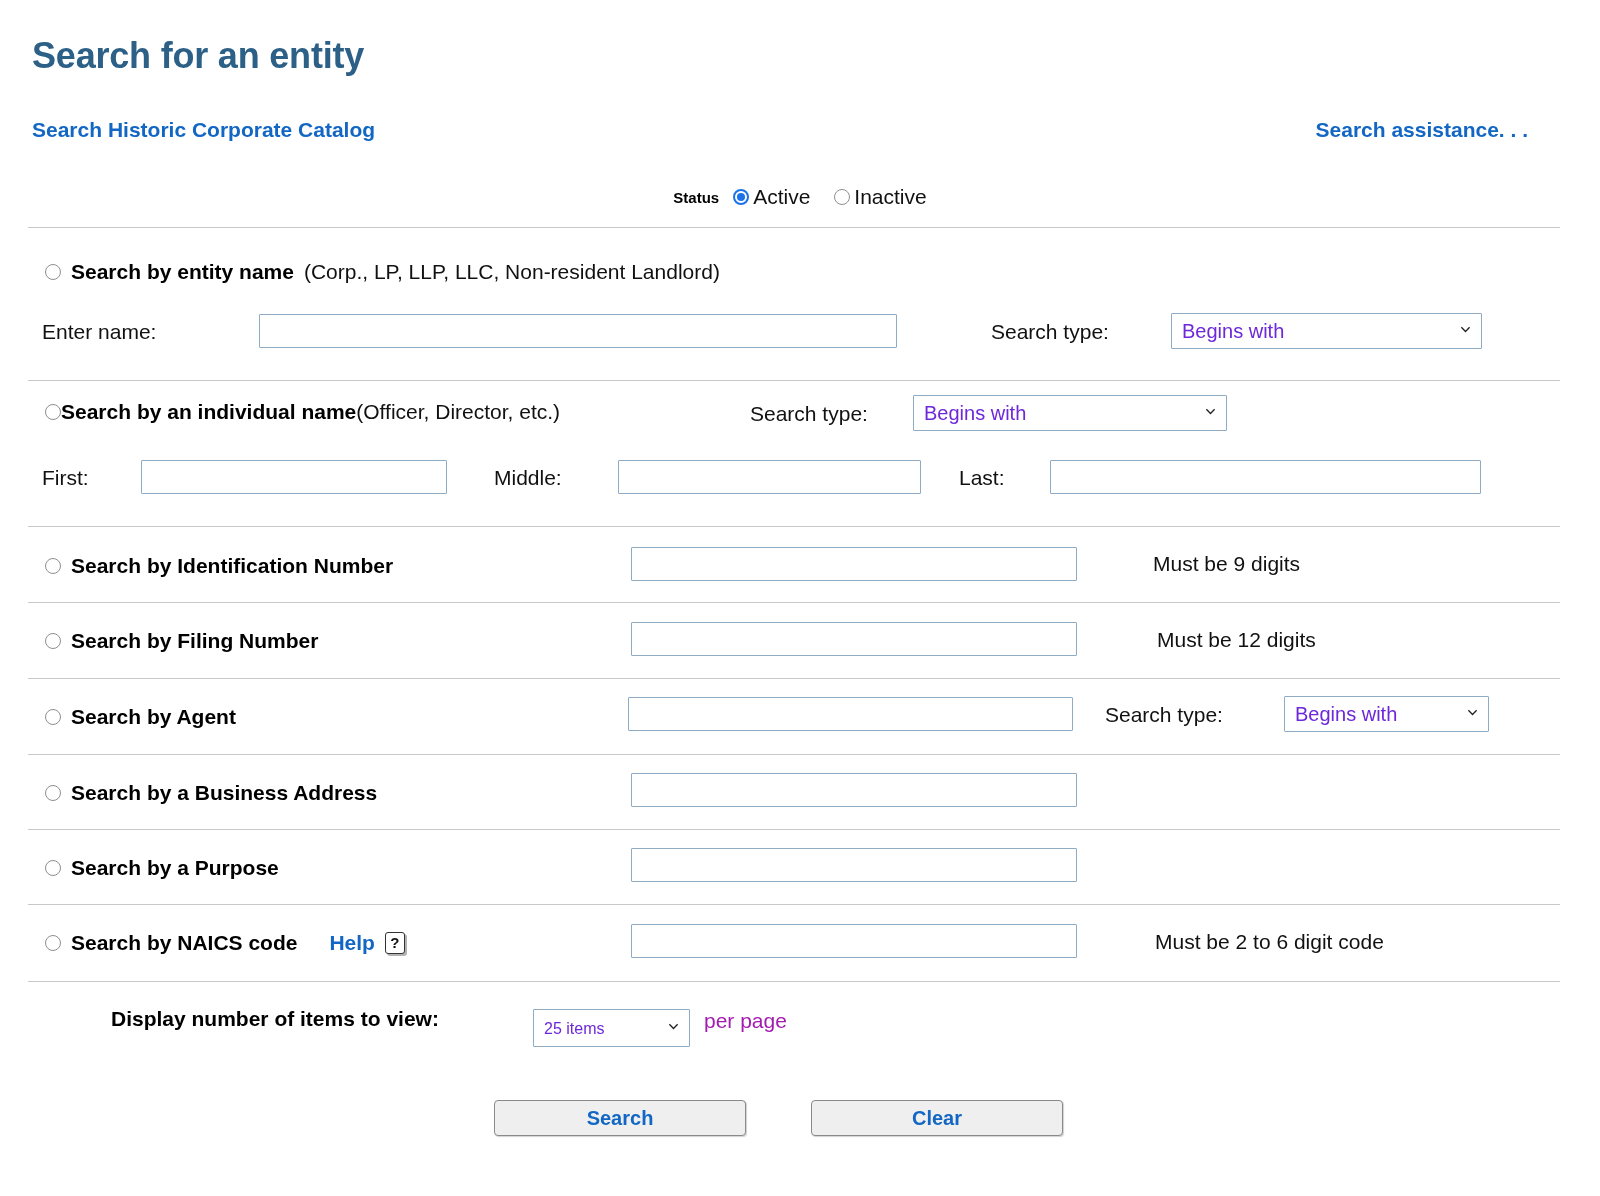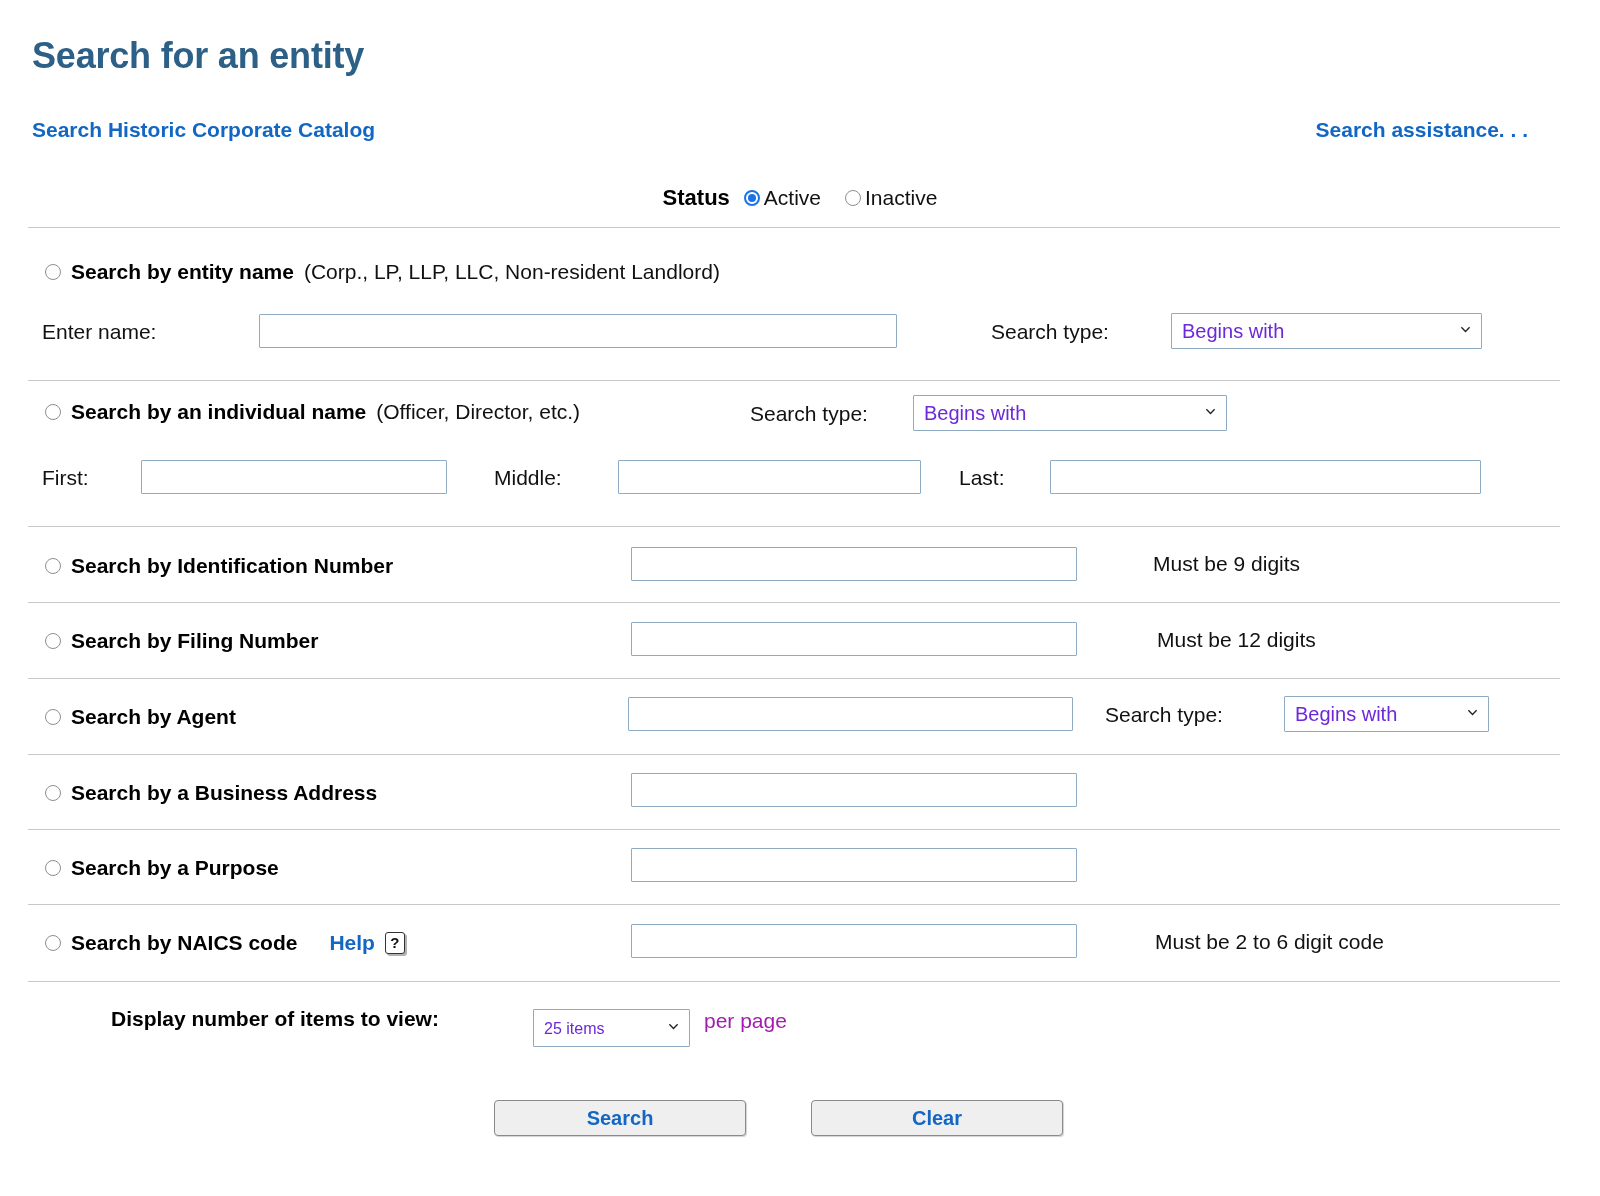--- a/index.html
+++ b/index.html
@@ -62,21 +62,21 @@
     position: absolute;
     left: 0;
     top: 185px;
     width: 1600px;
     display: flex;
     justify-content: center;
     align-items: center;
     gap: 14px;
   }
   .status-label {
-    font-size: 22px;
+    font-size: 15px;
     font-weight: bold;
     color: #000;
   }
   .radio-group {
     display: flex;
     align-items: center;
     gap: 4px;
   }
   .radio-group + .radio-group { margin-left: 10px; }
   .radio-text {
@@ -273,21 +273,21 @@
     </select>
     <span class="chev">
       <svg width="11" height="11" viewBox="0 0 12 12">
           <path d="M1.5 3.5 L6 8.2 L10.5 3.5" fill="none" stroke="#222" stroke-width="1.4"></path>
         </svg>
     </span>
   </span>
 
   <div class="divider" style="top:380px;"></div>
 
-  <div class="abs" style="left:45px; top:400px; display:flex; align-items:center; gap:10px;">
+  <div class="abs" style="left:45px; top:400px; display:flex; align-items:center; ">
     <span class="radio"></span>
     <span class="row-label-bold">Search by an individual name</span>
     <span class="row-label-norm">(Officer, Director, etc.)</span>
   </div>
   <div class="abs" style="left:750px; top:402px;">
     <span class="inline-label">Search type:</span>
   </div>
   <span class="sel-wrap abs" style="left:913px; top:395px;">
     <select class="sel" style="width:314px;">
       <option>Begins with</option>

